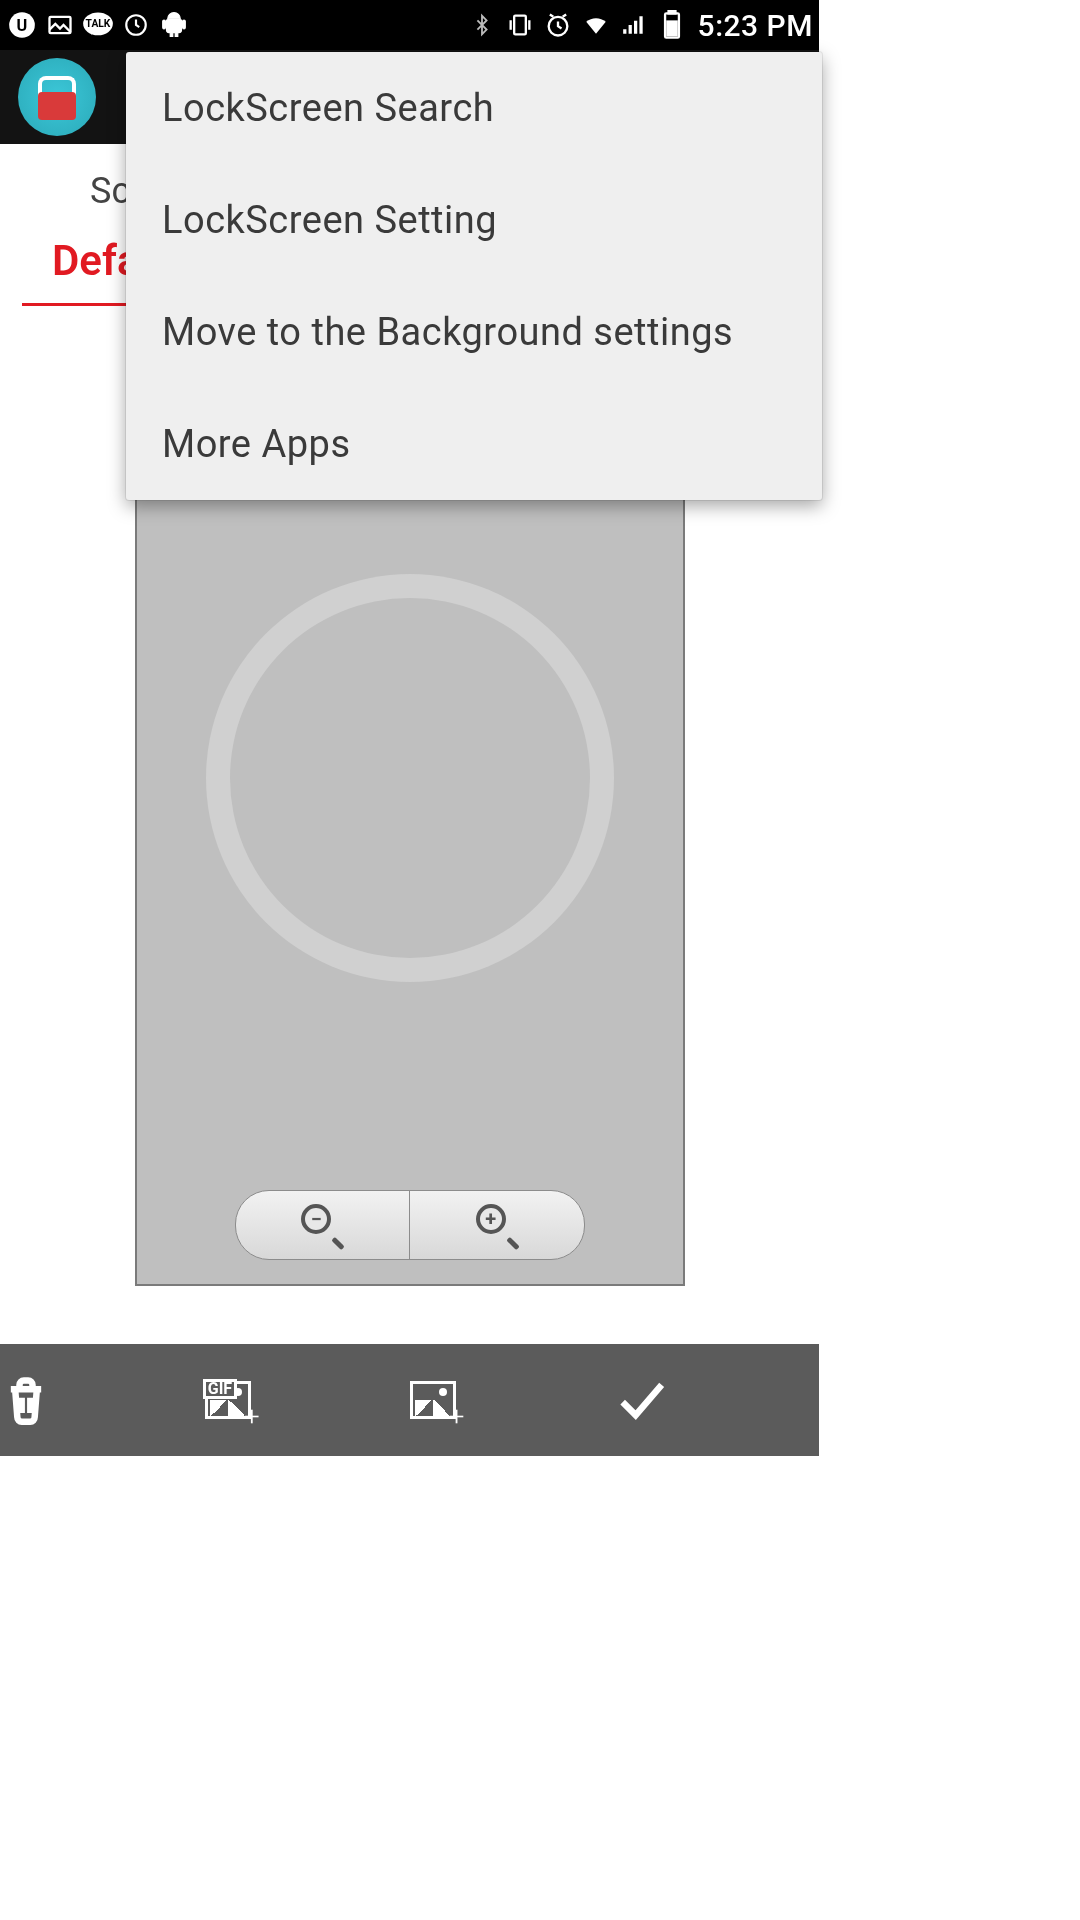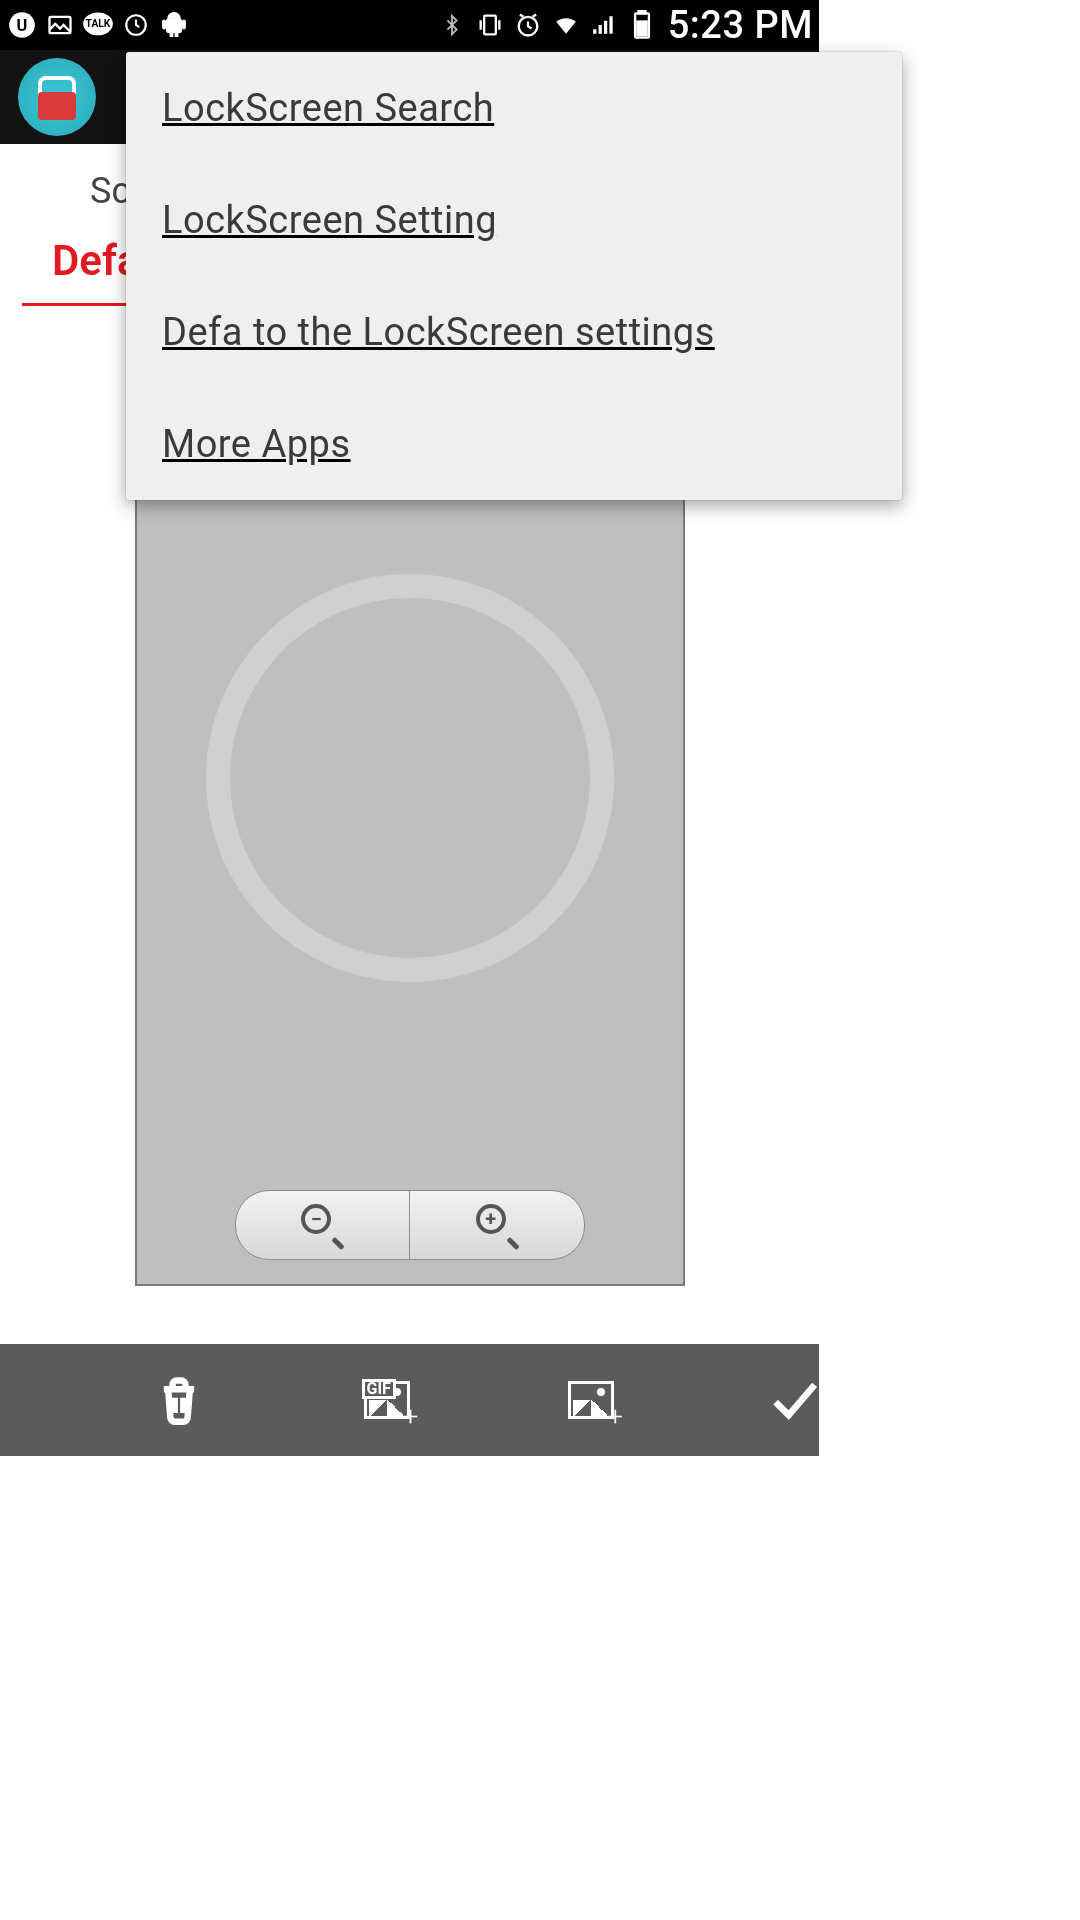--- a/index.html
+++ b/index.html
@@ -1,21 +1,21 @@
 <!DOCTYPE html>
 <html><head>
 <meta charset="utf-8">
 <style>
   * { margin:0; padding:0; box-sizing:border-box; }
   html,body { width:819px; height:1456px; background:#fff; font-family:Roboto,Arial,sans-serif; overflow:hidden; }
   
   .status-bar { height:50px; background:#000; color:#fff; display:flex; align-items:center; justify-content:space-between; padding:0 6px; font-size:26px; font-weight:500; }
   .status-left, .status-right { display:flex; align-items:center; gap:6px; }
   .status-icon { display:inline-flex; align-items:center; justify-content:center; width:32px; height:32px; }
-  .status-time { font-size:38px; letter-spacing:0.5px; margin-left:4px;}
+  .status-time { font-size:30px; letter-spacing:0.5px; margin-left:4px;}
   
   .action-bar { height:94px; background:#131313; display:flex; align-items:center; padding-left:18px; position:relative; }
   .app-icon { width:78px; height:78px; border-radius:50%; background:radial-gradient(circle at 50% 50%, #3cc7d8 0%, #2aa9b8 100%); display:flex; align-items:center; justify-content:center; position:relative; }
   .app-icon::before { content:""; position:absolute; width:30px; height:22px; top:18px; border:4px solid #fff; border-radius:8px 8px 0 0; border-bottom:none; }
   .app-icon-lock { width:38px; height:28px; background:#d93a3a; border-radius:4px; position:absolute; bottom:16px; }
   
   .page { background:#fff; position:relative; height:calc(1456px - 50px - 94px - 112px); }
   .row-label { font-size:36px; color:#444; padding:26px 0 18px 90px; }
   .tab-row { display:flex; margin-left:22px; }
   .tab { font-size:42px; font-weight:600; color:#e11a22; padding:6px 10px 18px 30px; border-bottom:3px solid #e11a22; }
@@ -24,29 +24,29 @@
   .preview { width:550px; height:940px; background:#bfbfbf; border:2px solid #7a7a7a; position:relative; display:flex; align-items:center; justify-content:center; }
   .preview-circle { width:360px; height:360px; border-radius:50%; background:#bfbfbf; box-shadow:0 0 0 24px #d0d0d0; position:absolute; top:250px; }
   .zoom-pill { position:absolute; bottom:24px; width:350px; height:70px; background:linear-gradient(#f2f2f2,#d8d8d8); border:1px solid #8c8c8c; border-radius:34px; display:flex; }
   .zoom-half { flex:1; display:flex; align-items:center; justify-content:center; }
   .zoom-half:first-child { border-right:1px solid #8c8c8c; }
   .mag { position:relative; width:34px; height:34px; }
   .mag-circle { width:30px; height:30px; border:4px solid #555; border-radius:50%; position:absolute; top:-4px; left:-4px; background:#e8e8e8; display:flex; align-items:center; justify-content:center; font-size:20px; color:#555; font-weight:700; }
   .mag-handle { position:absolute; width:14px; height:5px; background:#555; transform:rotate(45deg); bottom:-4px; right:-6px; border-radius:2px; }
   
   .bottom-bar { height:112px; background:#5b5b5b; display:flex; }
-  .bar-btn { flex:1; display:flex; align-items:center; justify-content:flex-end; position:relative; }
+  .bar-btn { flex:1; display:flex; align-items:center; justify-content:flex-start; position:relative; }
   .bar-svg { width:52px; height:52px; stroke:#fff; fill:none; stroke-width:3; }
   .pic-frame { width:46px; height:38px; border:3px solid #fff; position:relative; }
   .pic-frame .sun { width:8px; height:8px; border-radius:50%; background:#fff; position:absolute; top:4px; right:6px; }
   .pic-frame .mtn { position:absolute; bottom:0; left:2px; right:2px; height:16px; background:linear-gradient(135deg,#fff 0 50%, transparent 50%), linear-gradient(45deg,#fff 0 50%, transparent 50%); background-size:50% 100%; background-repeat:no-repeat; background-position:left,right; }
   .gif-badge { position:absolute; top:-2px; left:-2px; background:#5b5b5b; color:#fff; font-size:16px; font-weight:700; border:3px solid #fff; padding:0 2px; line-height:14px; }
   .plus-corner { position:absolute; right:-14px; bottom:-14px; color:#fff; font-size:26px; font-weight:300; }
   
-  .menu { position:absolute; top:52px; left:126px; width:776px; background:#efefef; box-shadow:0 6px 18px rgba(0,0,0,0.35), 0 0 0 1px rgba(0,0,0,0.08); border-radius:3px; z-index:50;text-decoration:underline; }
+  .menu { position:absolute; top:52px; left:126px; width:696px; background:#efefef; box-shadow:0 6px 18px rgba(0,0,0,0.35), 0 0 0 1px rgba(0,0,0,0.08); border-radius:3px; z-index:50; }
   .menu-item { padding:34px 36px; font-size:38px; color:#3a3a3a; letter-spacing:0.5px; }
 </style>
 </head>
 <body>
 
 <div class="status-bar">
   <div class="status-left">
     <span class="status-icon">
         <svg width="28" height="28" viewBox="0 0 24 24">
           <circle cx="12" cy="12" r="11" fill="#fff"></circle>
@@ -177,15 +177,15 @@
   <div class="bar-btn">
     <svg class="bar-svg" viewBox="0 0 24 24" stroke-width="4">
         <path d="M4 13l6 6L22 5"></path>
       </svg>
   </div>
 </div>
 
 <div class="menu">
   <div class="menu-item">LockScreen Search</div>
   <div class="menu-item">LockScreen Setting</div>
-  <div class="menu-item">Defa to the LockScreen settings</div>
+  <div class="menu-item">Move to the Background settings</div>
   <div class="menu-item">More Apps</div>
 </div>
 
 </body></html>

